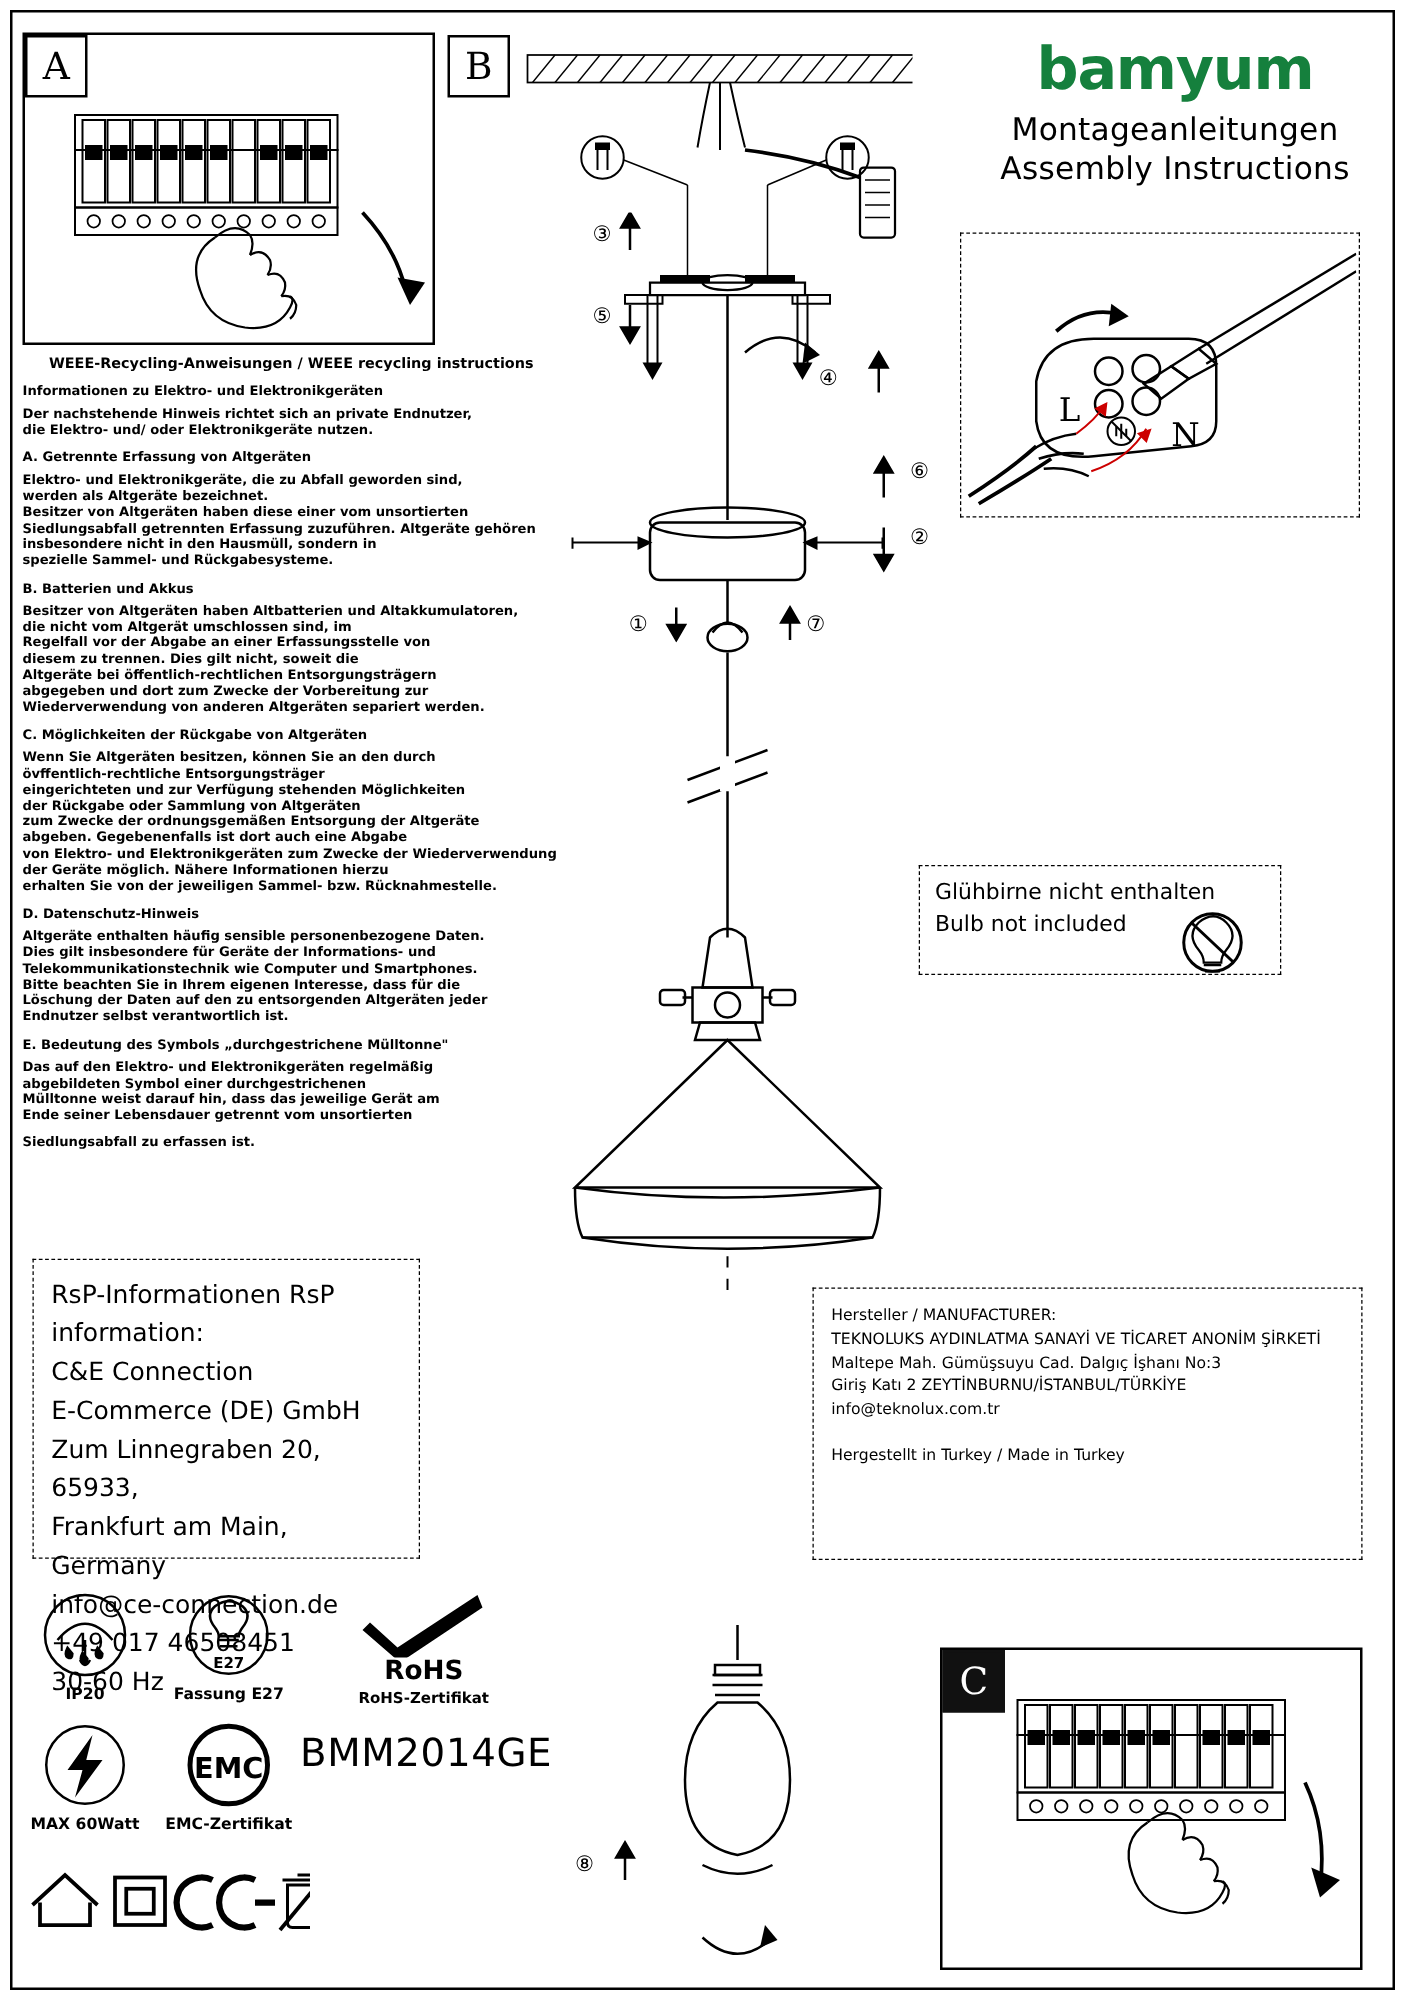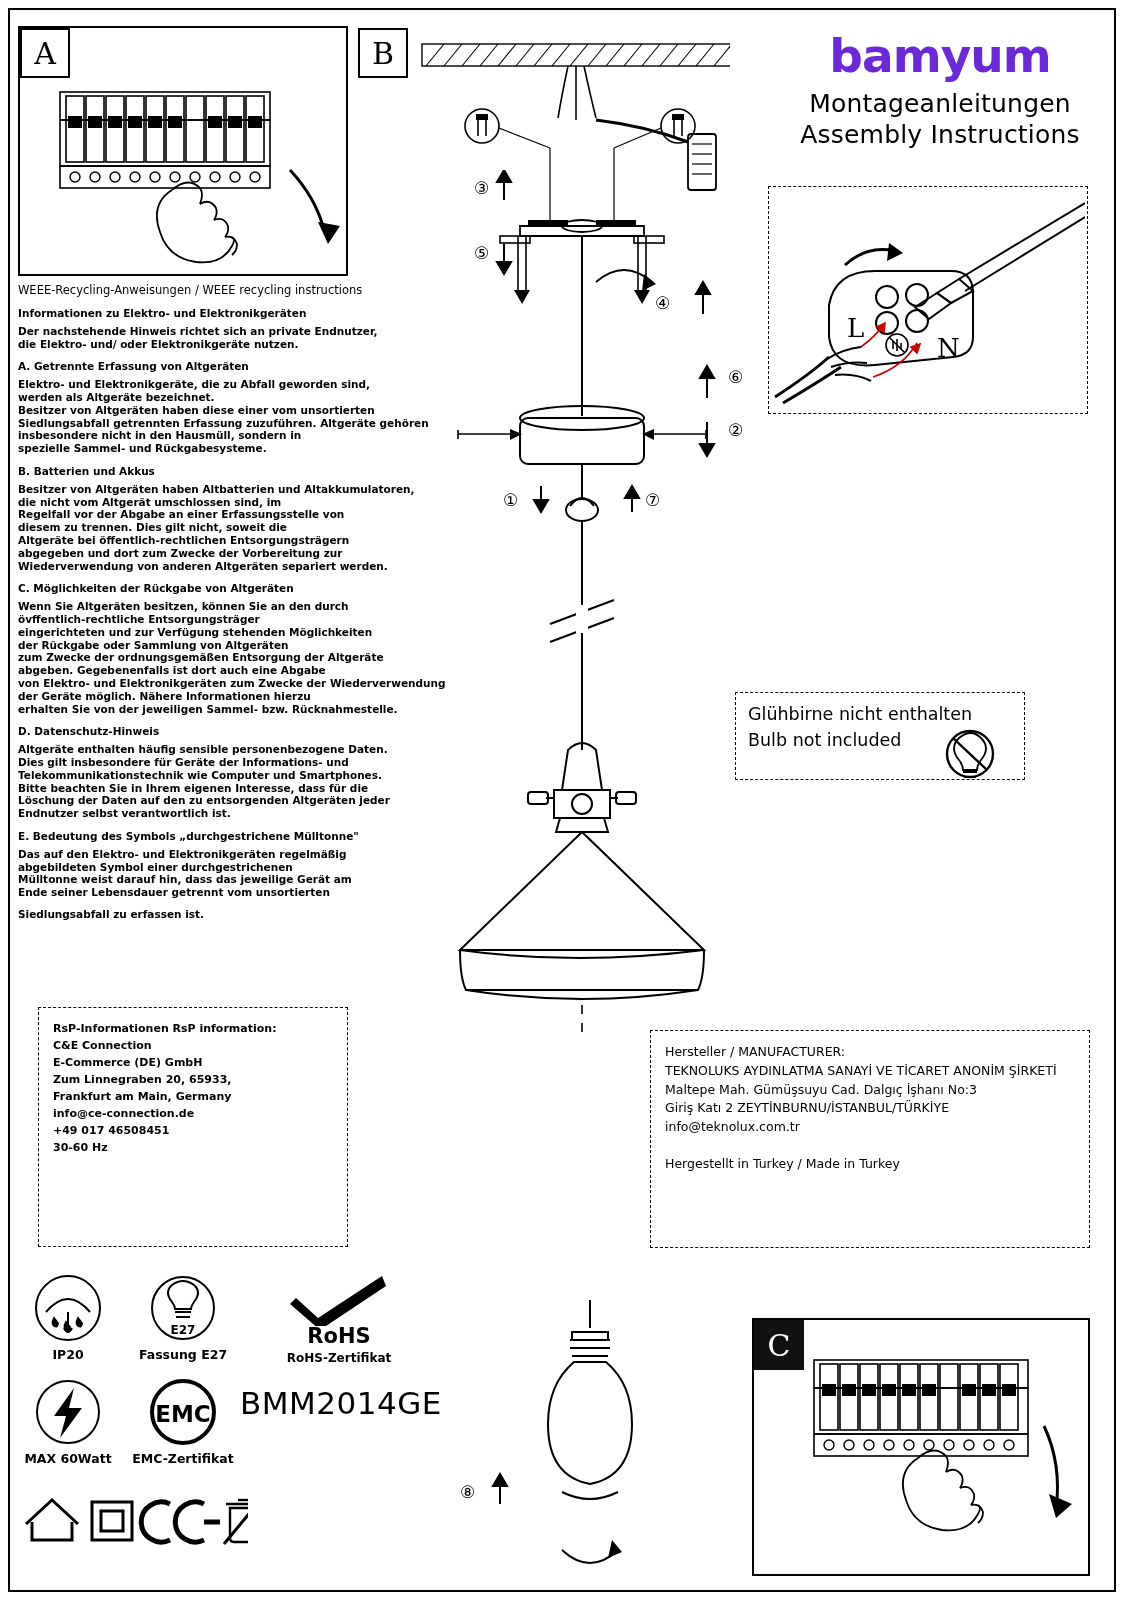--- a/index.html
+++ b/index.html
@@ -11,32 +11,32 @@
   .dashbox{position:absolute;border:1.5px dashed #000;box-sizing:border-box;}
   .solidbox{position:absolute;border:2px solid #000;box-sizing:border-box;}
 
   
   .tag{position:absolute;width:46px;height:46px;border:2px solid #000;background:#fff;
        font-size:30px;font-family:"DejaVu Serif",serif;display:flex;align-items:center;justify-content:center;}
   .tag.dark{background:#111;color:#fff;border-color:#111;}
 
   
   .brand{position:absolute;left:795px;top:32px;width:290px;text-align:center;}
-  .brand .logo{font-family:"DejaVu Sans",sans-serif;font-weight:bold;font-size:47px;color:#6d28d9;letter-spacing:-1px;line-height:1;}
+  .brand .logo{font-family:"DejaVu Sans",sans-serif;font-weight:bold;font-size:47px;color:#15803d;letter-spacing:-1px;line-height:1;}
   .brand .l1{font-size:25px;margin-top:10px;letter-spacing:.2px;}
   .brand .l2{font-size:25px;margin-top:2px;letter-spacing:.2px;}
 
   
   #weee{position:absolute;left:18px;top:283px;width:430px;font-size:10.5px;line-height:1.22;}
-  #weee h4{font-size:11.5px;margin:0 0 9px 0;font-weight:normal;}
+  #weee h4{font-size:11.5px;margin:0 0 9px 0;font-weight:bold;text-align:center;}
   #weee h5{font-size:10.5px;margin:10px 0 5px 0;font-weight:bold;}
   #weee p{margin:0 0 9px 0;font-weight:bold;}
 
   
-  #rsp{left:38px;top:1007px;width:310px;height:240px;padding:12px 14px;font-size:11px;line-height:1.55;font-weight:bold;}
+  #rsp{left:26px;top:1007px;width:310px;height:240px;padding:12px 14px;font-size:20px;line-height:1.55;}
   
   #manu{left:650px;top:1030px;width:440px;height:218px;padding:12px 14px;font-size:12.5px;line-height:1.5;}
 
   
   #bulbnote{left:735px;top:692px;width:290px;height:88px;padding:8px 12px;font-size:17.5px;line-height:1.5;}
 
   
   .badge{position:absolute;text-align:center;font-size:12.5px;font-weight:bold;}
   .badge .cap{margin-top:3px;display:block;}
 

